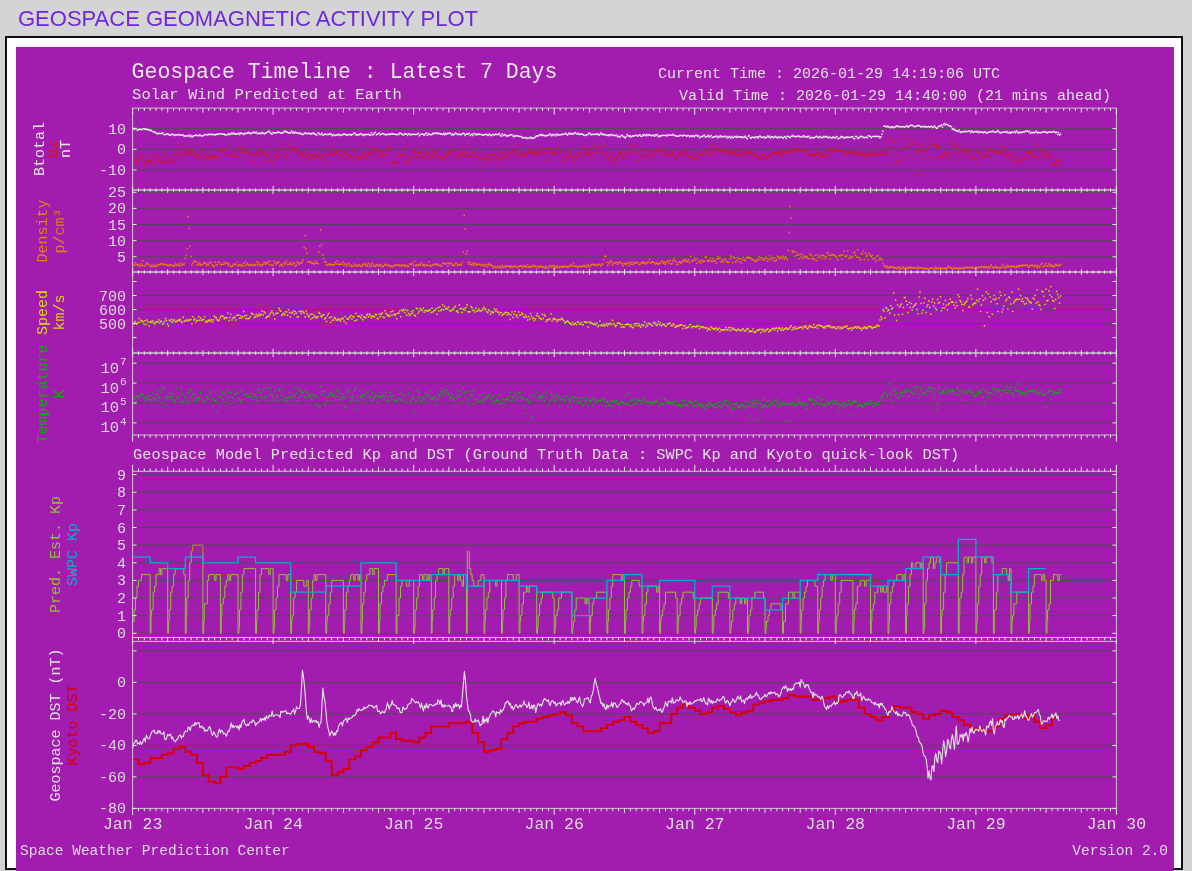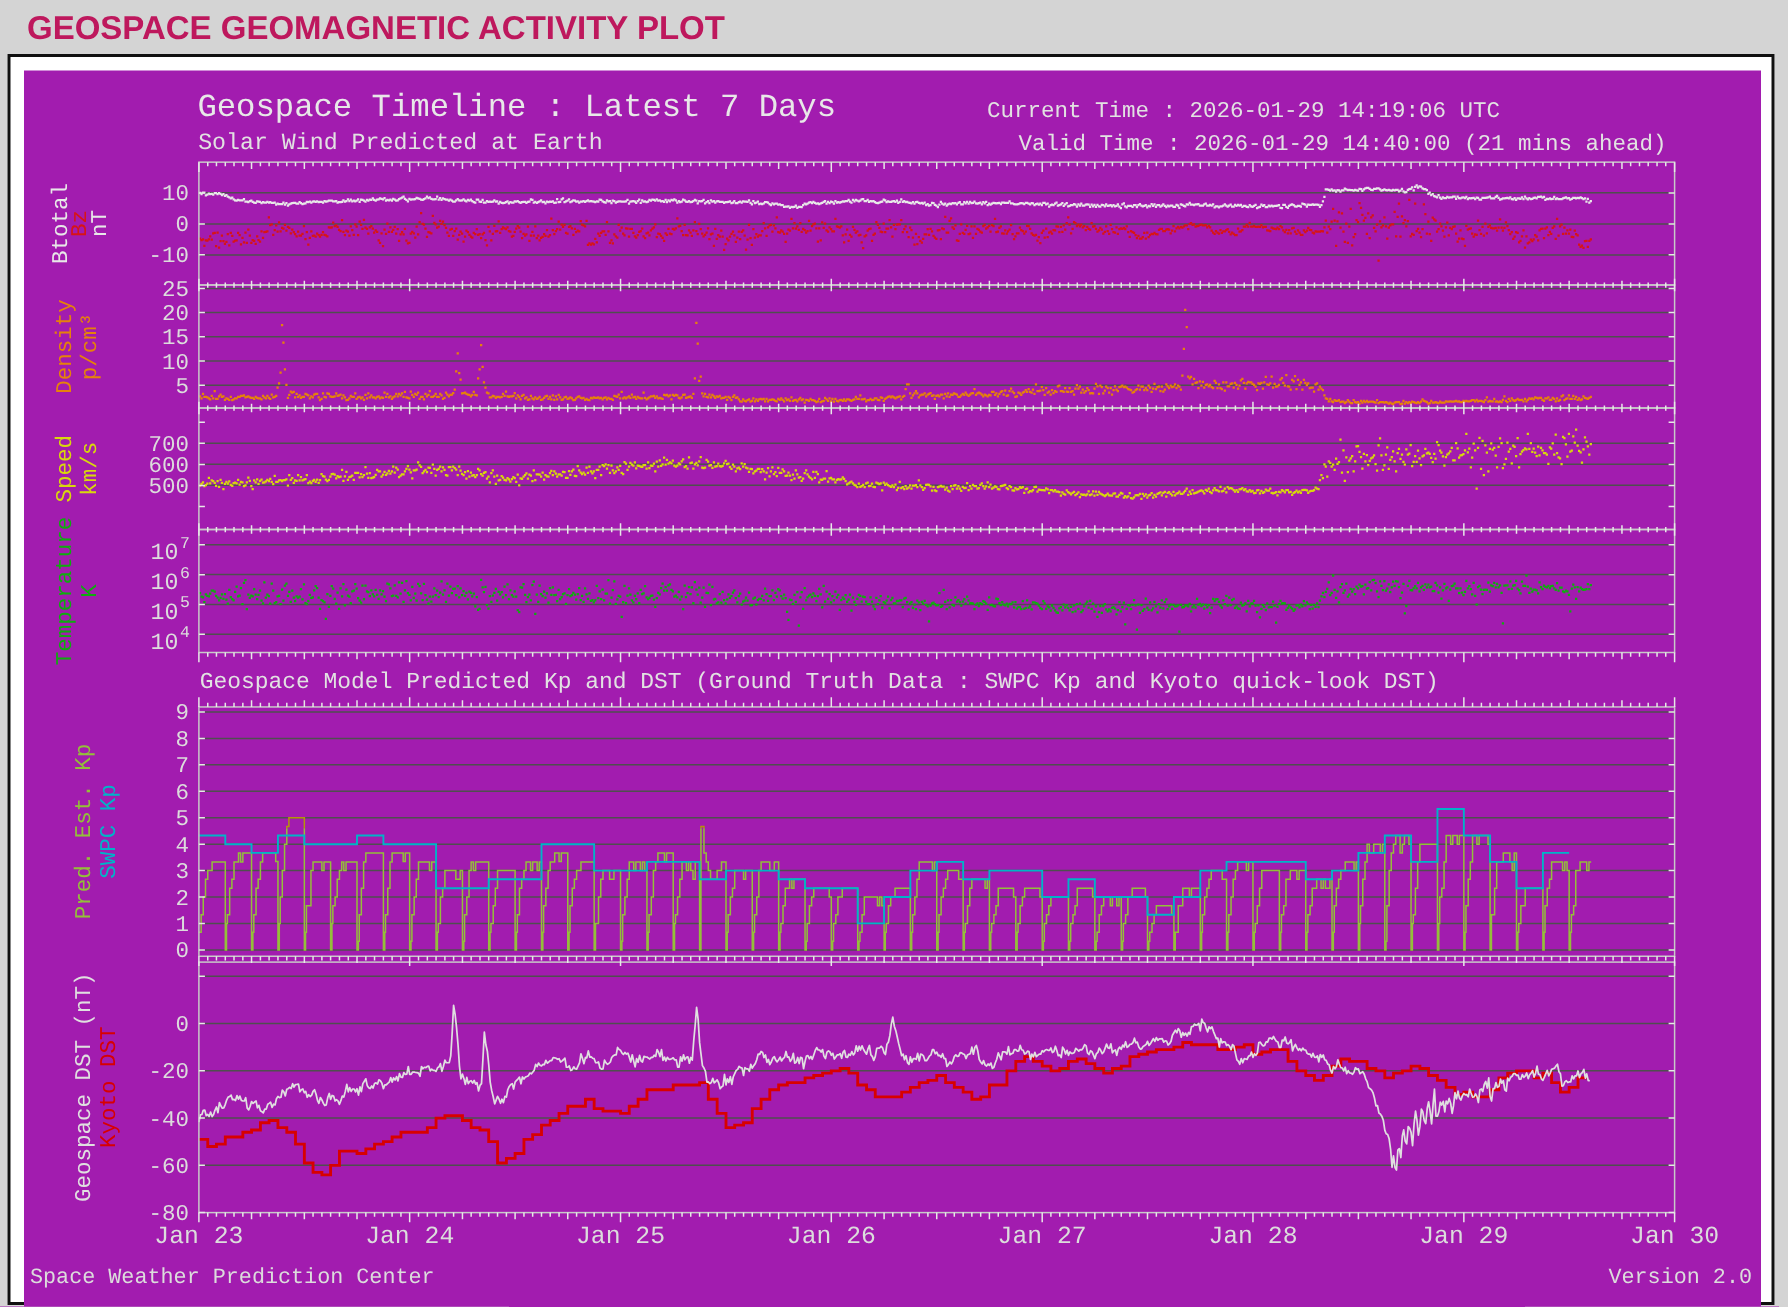--- a/index.html
+++ b/index.html
@@ -2,22 +2,22 @@
 <html><head>
 <meta charset="utf-8">
 <style>
   html,body { margin:0; padding:0; }
   body {
     width:1192px; height:871px; position:relative; overflow:hidden;
     background:#d4d4d4; font-family:"Liberation Mono", "DejaVu Sans Mono", monospace;
   }
   #page-header {
     position:absolute; left:18px; top:5.5px;
-    font-family:"Liberation Sans", sans-serif; font-weight:bold;
-    font-size:22px; letter-spacing:0px; color:#be185d; white-space:pre;
+    font-family:"Liberation Sans", sans-serif; font-weight:normal;
+    font-size:22px; letter-spacing:0px; color:#6d28d9; white-space:pre;
   }
   #frame {
     position:absolute; left:5px; top:36px; width:1178px; height:834px;
     background:#ffffff; border:2px solid #101010; box-sizing:border-box;
   }
   #plot-area {
     position:absolute; left:16px; top:47px; width:1158px; height:844px;
     background:#a21caf;
   }
   #plot-svg { position:absolute; left:0; top:0; }

